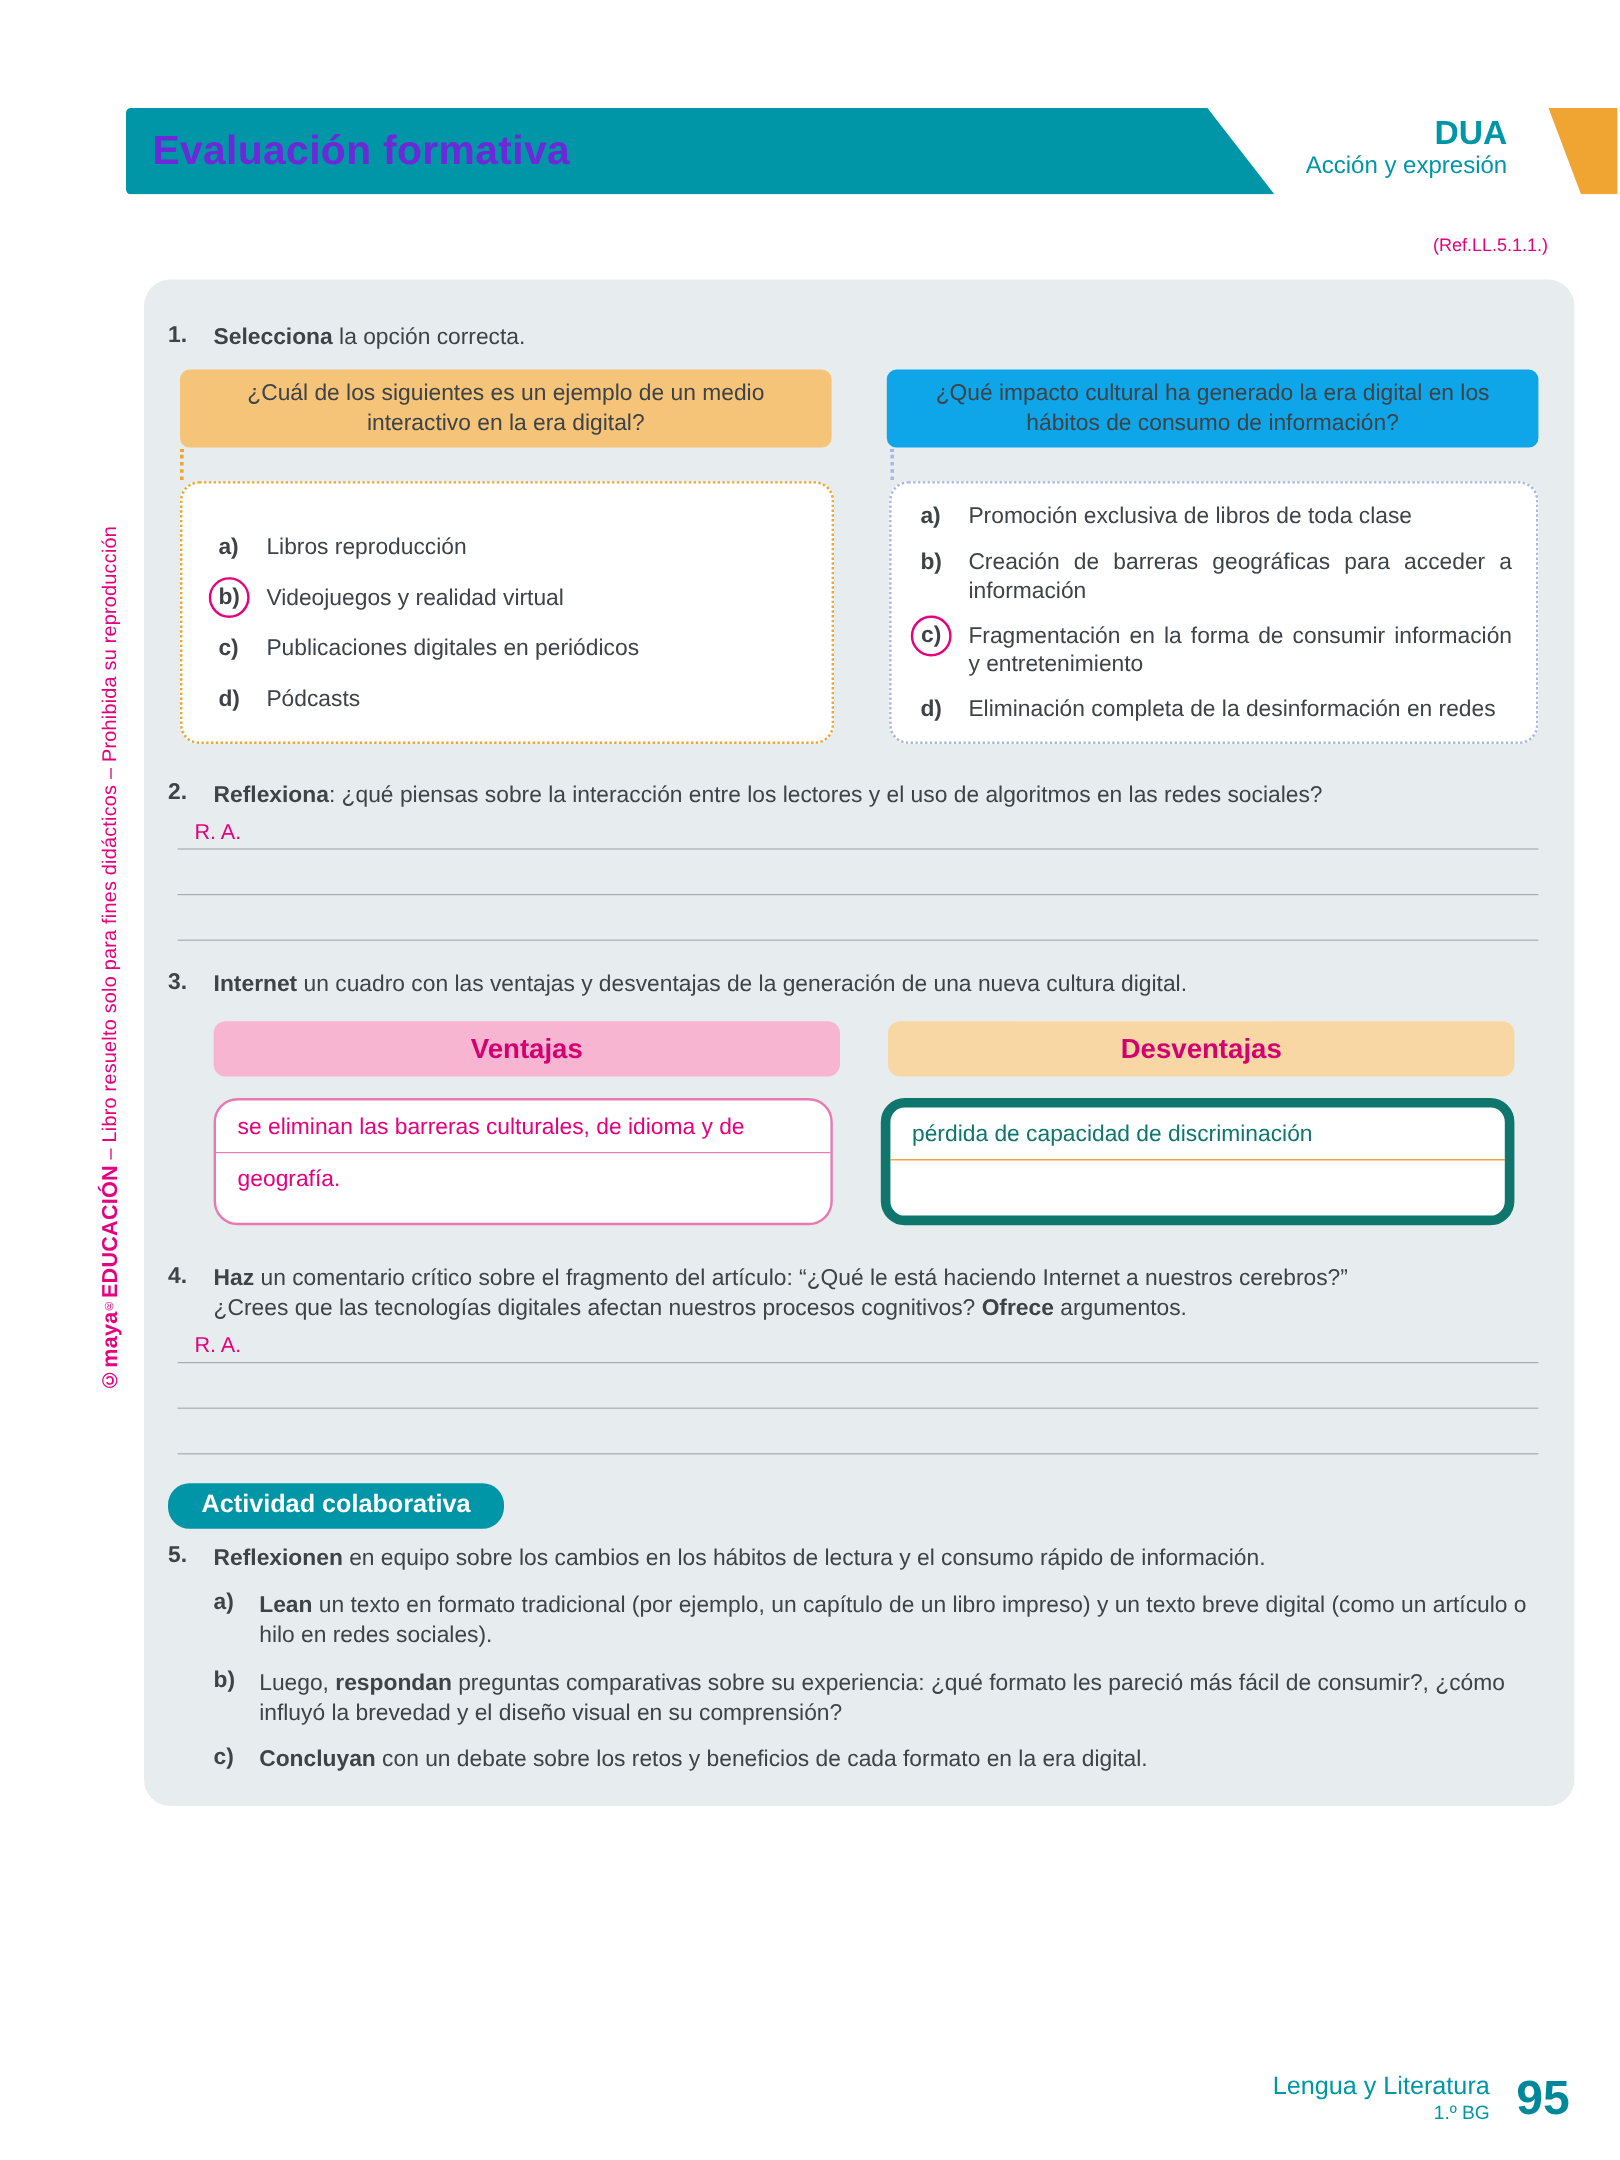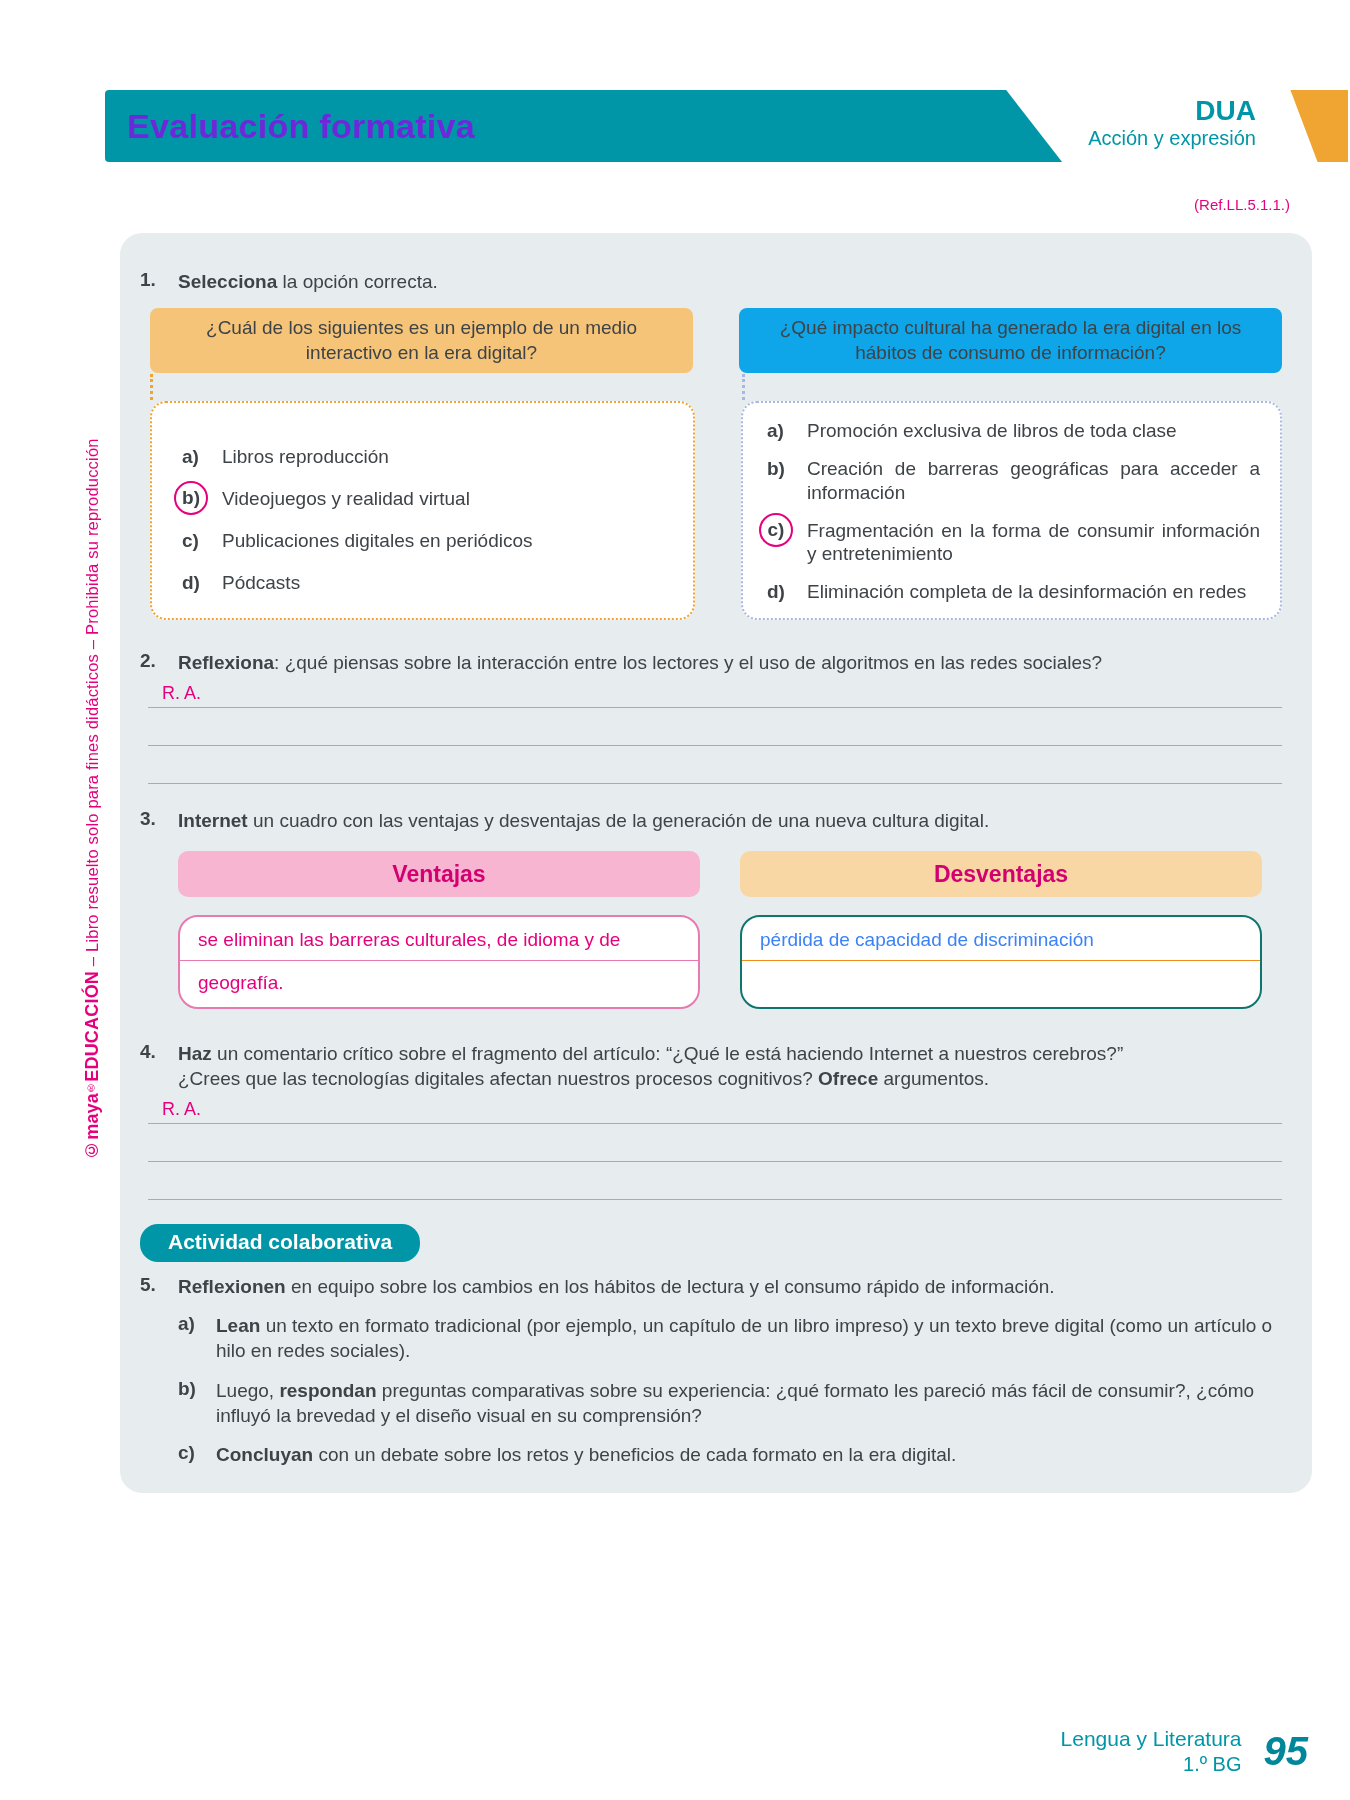--- a/index.html
+++ b/index.html
@@ -71,21 +71,21 @@
   .empty-line { height:37px; border-bottom:1.5px solid #a4adb1; }
 
   
   .t3heads, .t3boxes { display:flex; gap:40px; margin:18px 20px 0 38px; }
   .t3h { flex:1; height:46px; border-radius:10px; display:flex; align-items:center;
     justify-content:center; font-size:23px; font-weight:bold; color:#d20070; }
   .t3h.v { background:#f8b5d1; }
   .t3h.d { background:#f8d7a4; }
   .t3box { flex:1; background:#fff; border-radius:20px; box-sizing:border-box; font-size:19px; }
   .t3box.v { border:2px solid #e87ab2; color:#e5007e; }
-  .t3box.d { border:2px solid #0f766e; color:#3b82f6; }
+  .t3box.d { border:8px solid #0f766e; color:#0f766e; }
   .t3r1 { padding:12px 18px 9px 18px; }
   .t3box.v .t3r1 { border-bottom:1.5px solid #e87ab2; }
   .t3box.d .t3r1 { border-bottom:1.5px solid #ef8c1a; }
   .t3r2 { padding:11px 18px; min-height:24px; }
 
   
   .badge { display:inline-block; margin-top:24px; background:#0096a7; color:#fff;
     font-weight:bold; font-size:21px; padding:6px 28px 8px 28px; border-radius:18px; }
 
   .sub { display:flex; margin:14px 0 0 38px; }
@@ -93,22 +93,22 @@
   .stext { flex:1; line-height:1.32; }
 
   .mt24 { margin-top:24px; } .mt30 { margin-top:30px; } .mt32 { margin-top:32px; }
   .mt12 { margin-top:12px; }
 
   
   .footer { position:absolute; top:1726px; right:42px; display:flex; align-items:center;
     gap:22px; color:#0096a7; }
   .fcol { text-align:right; line-height:1.25; }
   .fsubject { font-size:21px; }
-  .fgrade { font-size:20px; }
-  .fpage { font-size:40px; font-weight:bold; color:#00889a;font-style:italic; }
+  .fgrade { font-size:16px; }
+  .fpage { font-size:40px; font-weight:bold; color:#00889a; }
 </style>
 </head>
 <body>
 
 <div class="header">
   <div class="header-teal"></div>
   <div class="header-orange"></div>
   <div class="header-title">Evaluación formativa</div>
   <div class="dua-block">
     <div class="dua-main">DUA</div>

